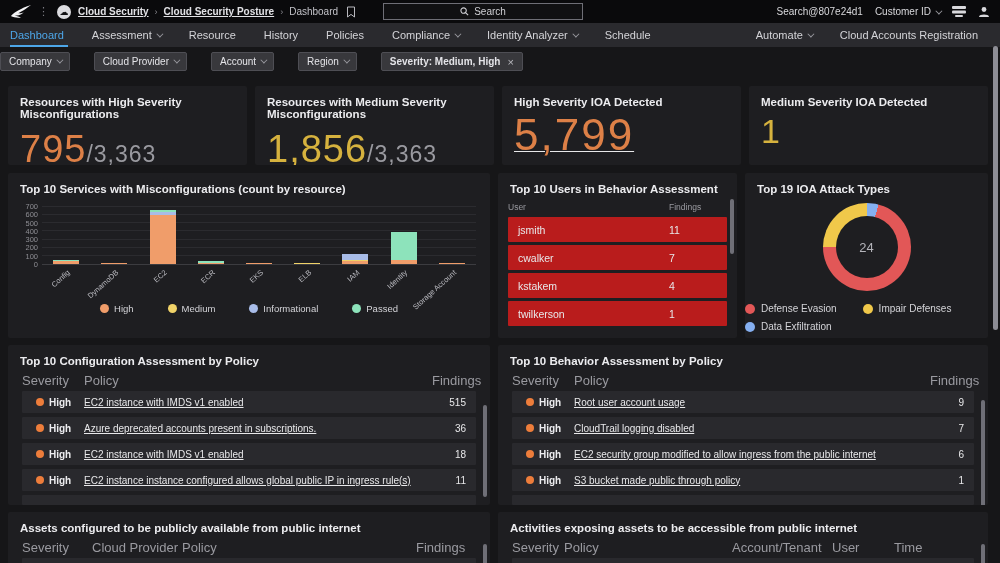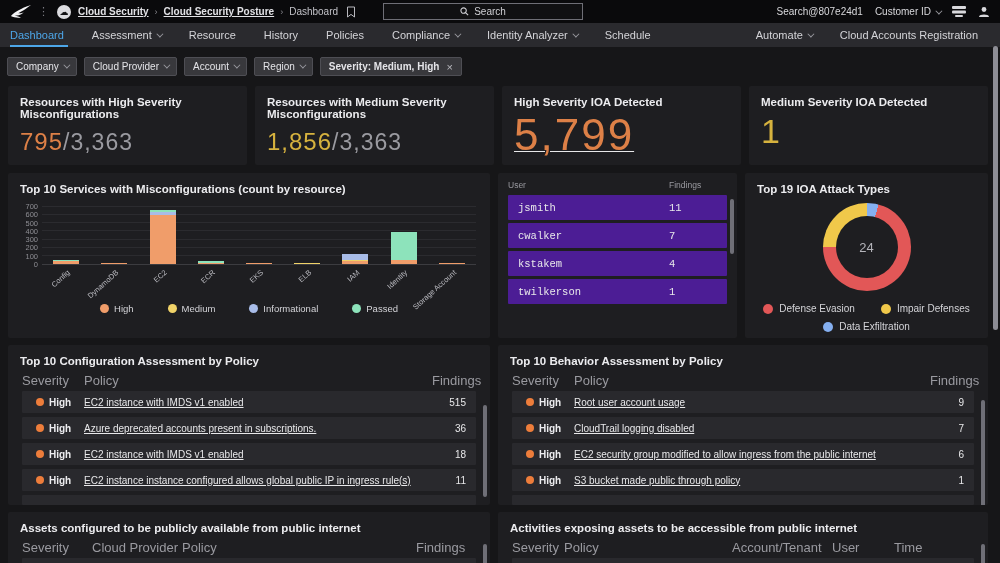--- a/index.html
+++ b/index.html
@@ -26,35 +26,35 @@
 
   
   .navbar { height:24px; background:#2a2a2e; display:flex; align-items:stretch; padding:0 8px; font-size:11px; }
   .tab { display:flex; align-items:center; padding:0 14px; color:#d4d4d8; cursor:pointer; position:relative; }
   .tab:first-child { padding-left:2px; }
   .tab.active { color:var(--c-active-tab); }
   .tab.active::after { content:""; position:absolute; left:2px; right:10px; bottom:0; height:2px; background:var(--c-active-tab); }
   .nav-right { margin-left:auto; display:flex; }
 
   
-  .filterbar { height:29px; display:flex; align-items:flex-end; gap:7px; padding:0 7px; }
+  .filterbar { height:29px; display:flex; align-items:center; gap:24px; padding:0 0; }
   .pill { background:#38383c; border:1px solid #4e4e54; border-radius:2px; height:19px; padding:0 8px;
     display:flex; align-items:center; font-size:10px; color:#e4e4e8; cursor:pointer; }
   .pill b { font-weight:700; }
   .pill .x { margin-left:7px; color:#b8b8be; font-size:11px; }
 
   
   .row { display:flex; gap:8px; margin:0 12px 0 8px; }
   .card { background:#1e1e21; border-radius:2px; position:relative; overflow:hidden; }
   .card-title { font-size:11.5px; font-weight:700; color:#ececef; padding:10px 12px 0 12px; }
 
   .kpi-row { margin-top:10px; height:79px; }
   .kpi { flex:1; }
   .kpi-val { padding:8px 12px 0 12px; font-weight:300; letter-spacing:1px; }
-  .kpi-val .main { font-size:24px; }
+  .kpi-val .main { font-size:38px; }
   .kpi-val .total { font-size:23px; color:#9a9aa0; }
   .kpi-val.big .main { font-size:44px; letter-spacing:2px; }
   .kpi-val.mid .main { font-size:34px; }
 
   .mid-row { margin-top:8px; height:165px; }
   .tbl-row { margin-top:7px; height:160px; }
   .bot-row { margin-top:7px; height:60px; }
 
   
   .chart-card { width:482px; }
@@ -71,32 +71,32 @@
   .xlab span { position:absolute; right:50%; top:3px; font-size:7.5px; color:#bcbcc2; white-space:nowrap;
     transform:rotate(-42deg); transform-origin:top right; }
   .bar-legend { display:flex; justify-content:center; gap:34px; margin-top:2px; }
   .lg-item { display:flex; align-items:center; gap:5px; font-size:9.5px; color:#d4d4d8; }
   .lg-dot { width:9px; height:9px; border-radius:50%; display:inline-block; }
 
   
   .users-card { width:239px; }
   .u-head { display:grid; grid-template-columns:1fr 58px; padding:0 10px; height:20px; align-items:center;
     font-size:8.5px; color:#9a9aa0; margin-top:2px; }
-  .u-row { display:grid; grid-template-columns:1fr 58px; align-items:center; background:#4c1d95; height:25px;
-    margin:0 10px 3px 10px; padding:0 0 0 10px; font-size:10.5px; border-radius:1px;font-family:Liberation Mono, monospace; }
+  .u-row { display:grid; grid-template-columns:1fr 58px; align-items:center; background:#b91c1c; height:25px;
+    margin:0 10px 3px 10px; padding:0 0 0 10px; font-size:10.5px; border-radius:1px; }
   .u-row .f { text-align:left; }
 
   
   .donut-card { flex:1; }
   .donut-wrap { display:flex; justify-content:center; margin-top:8px; }
   .donut { width:88px; height:88px; border-radius:50%; position:relative; }
   .donut::after { content:""; position:absolute; inset:13px; border-radius:50%; background:#1e1e21; }
   .donut-center { position:absolute; inset:0; display:flex; align-items:center; justify-content:center;
     font-size:13px; color:#b4b4ba; z-index:2; }
-  .d-legend { display:flex; flex-direction:column; align-items:center; gap:7px; margin-top:12px; }
+  .d-legend { display:flex; flex-direction:column; align-items:flex-start; gap:7px; margin-top:12px; }
   .d-legrow { display:flex; gap:26px; }
   .d-item { display:flex; align-items:center; gap:6px; font-size:10px; color:#d4d4d8; }
   .d-dot { width:10px; height:10px; border-radius:50%; }
 
   
   .cfg-card { width:482px; }
   .bhv-card { flex:1; }
   .p-head { display:grid; padding:0 14px; height:22px; align-items:center; font-size:13px; color:#9a9aa0; margin-top:2px; }
   .p-row { display:grid; align-items:center; background:#29292d; height:22px; margin:0 14px 4px 14px; font-size:10px; border-radius:1px; }
   .g3a { grid-template-columns:62px 1fr 44px; }
@@ -366,20 +366,21 @@
           <span>Informational</span>
         </div>
         <div class="lg-item">
           <span class="lg-dot" style="background: rgb(141, 227, 187);"></span>
           <span>Passed</span>
         </div>
       </div>
   </div>
 
   <div class="card users-card">
+    <div class="card-title">Top 10 Users in Behavior Assessment</div>
     <div class="u-head">
       <span>User</span>
       <span>Findings</span>
     </div>
     <div class="u-row">
         <span>jsmith</span>
         <span class="f">11</span>
       </div>
     <div class="u-row">
         <span>cwalker</span>

